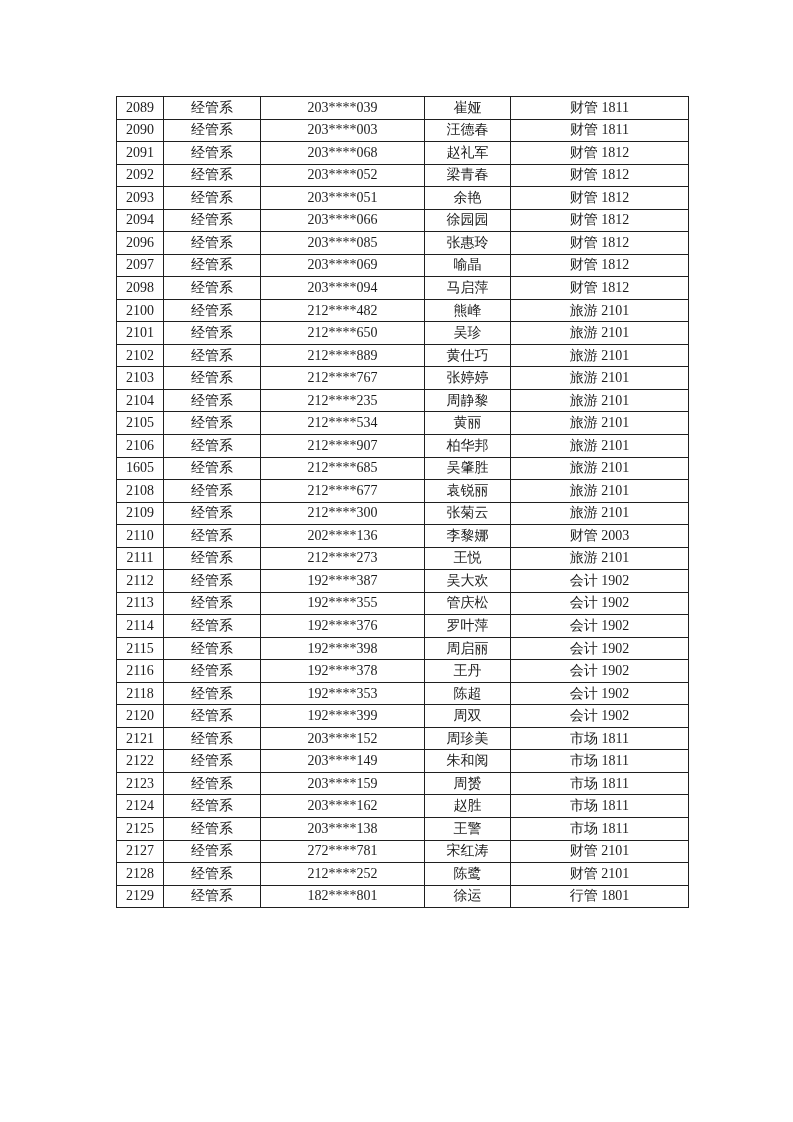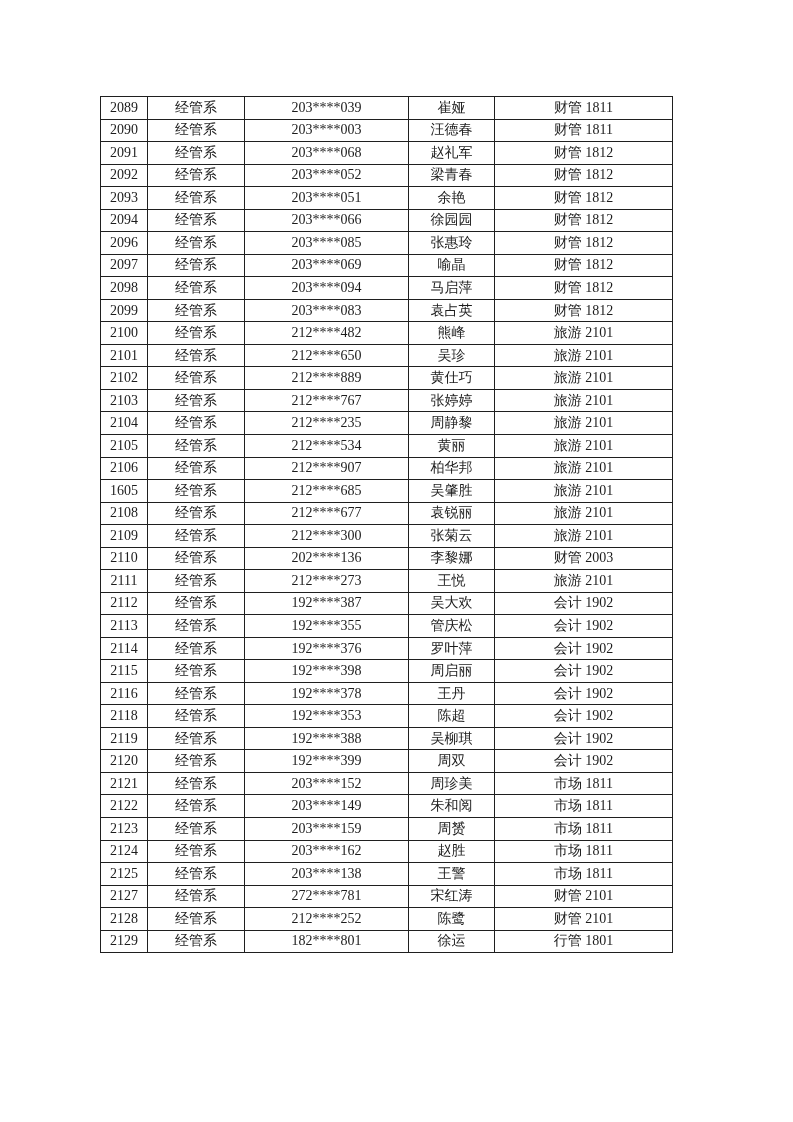--- a/index.html
+++ b/index.html
@@ -9,21 +9,21 @@
   }
   .page {
     position: relative;
     width: 793px;
     height: 1122px;
     background: #ffffff;
     overflow: hidden;
   }
   table.roster {
     position: absolute;
-    left: 100px;
+    left: 116px;
     top: 96px;
     width: 572px;
     border-collapse: collapse;
     table-layout: fixed;
   }
   table.roster tr {
     height: 22.54px;
   }
   table.roster td {
     border: 1px solid #1f1f1f;
@@ -108,27 +108,20 @@
           <td>财管 1812</td>
         </tr>
         <tr>
           <td>2098</td>
           <td>经管系</td>
           <td>203****094</td>
           <td>马启萍</td>
           <td>财管 1812</td>
         </tr>
         <tr>
-          <td>2099</td>
-          <td>经管系</td>
-          <td>203****083</td>
-          <td>袁占英</td>
-          <td>财管 1812</td>
-        </tr>
-        <tr>
           <td>2100</td>
           <td>经管系</td>
           <td>212****482</td>
           <td>熊峰</td>
           <td>旅游 2101</td>
         </tr>
         <tr>
           <td>2101</td>
           <td>经管系</td>
           <td>212****650</td>
@@ -238,27 +231,20 @@
           <td>经管系</td>
           <td>192****378</td>
           <td>王丹</td>
           <td>会计 1902</td>
         </tr>
         <tr>
           <td>2118</td>
           <td>经管系</td>
           <td>192****353</td>
           <td>陈超</td>
-          <td>会计 1902</td>
-        </tr>
-        <tr>
-          <td>2119</td>
-          <td>经管系</td>
-          <td>192****388</td>
-          <td>吴柳琪</td>
           <td>会计 1902</td>
         </tr>
         <tr>
           <td>2120</td>
           <td>经管系</td>
           <td>192****399</td>
           <td>周双</td>
           <td>会计 1902</td>
         </tr>
         <tr>

